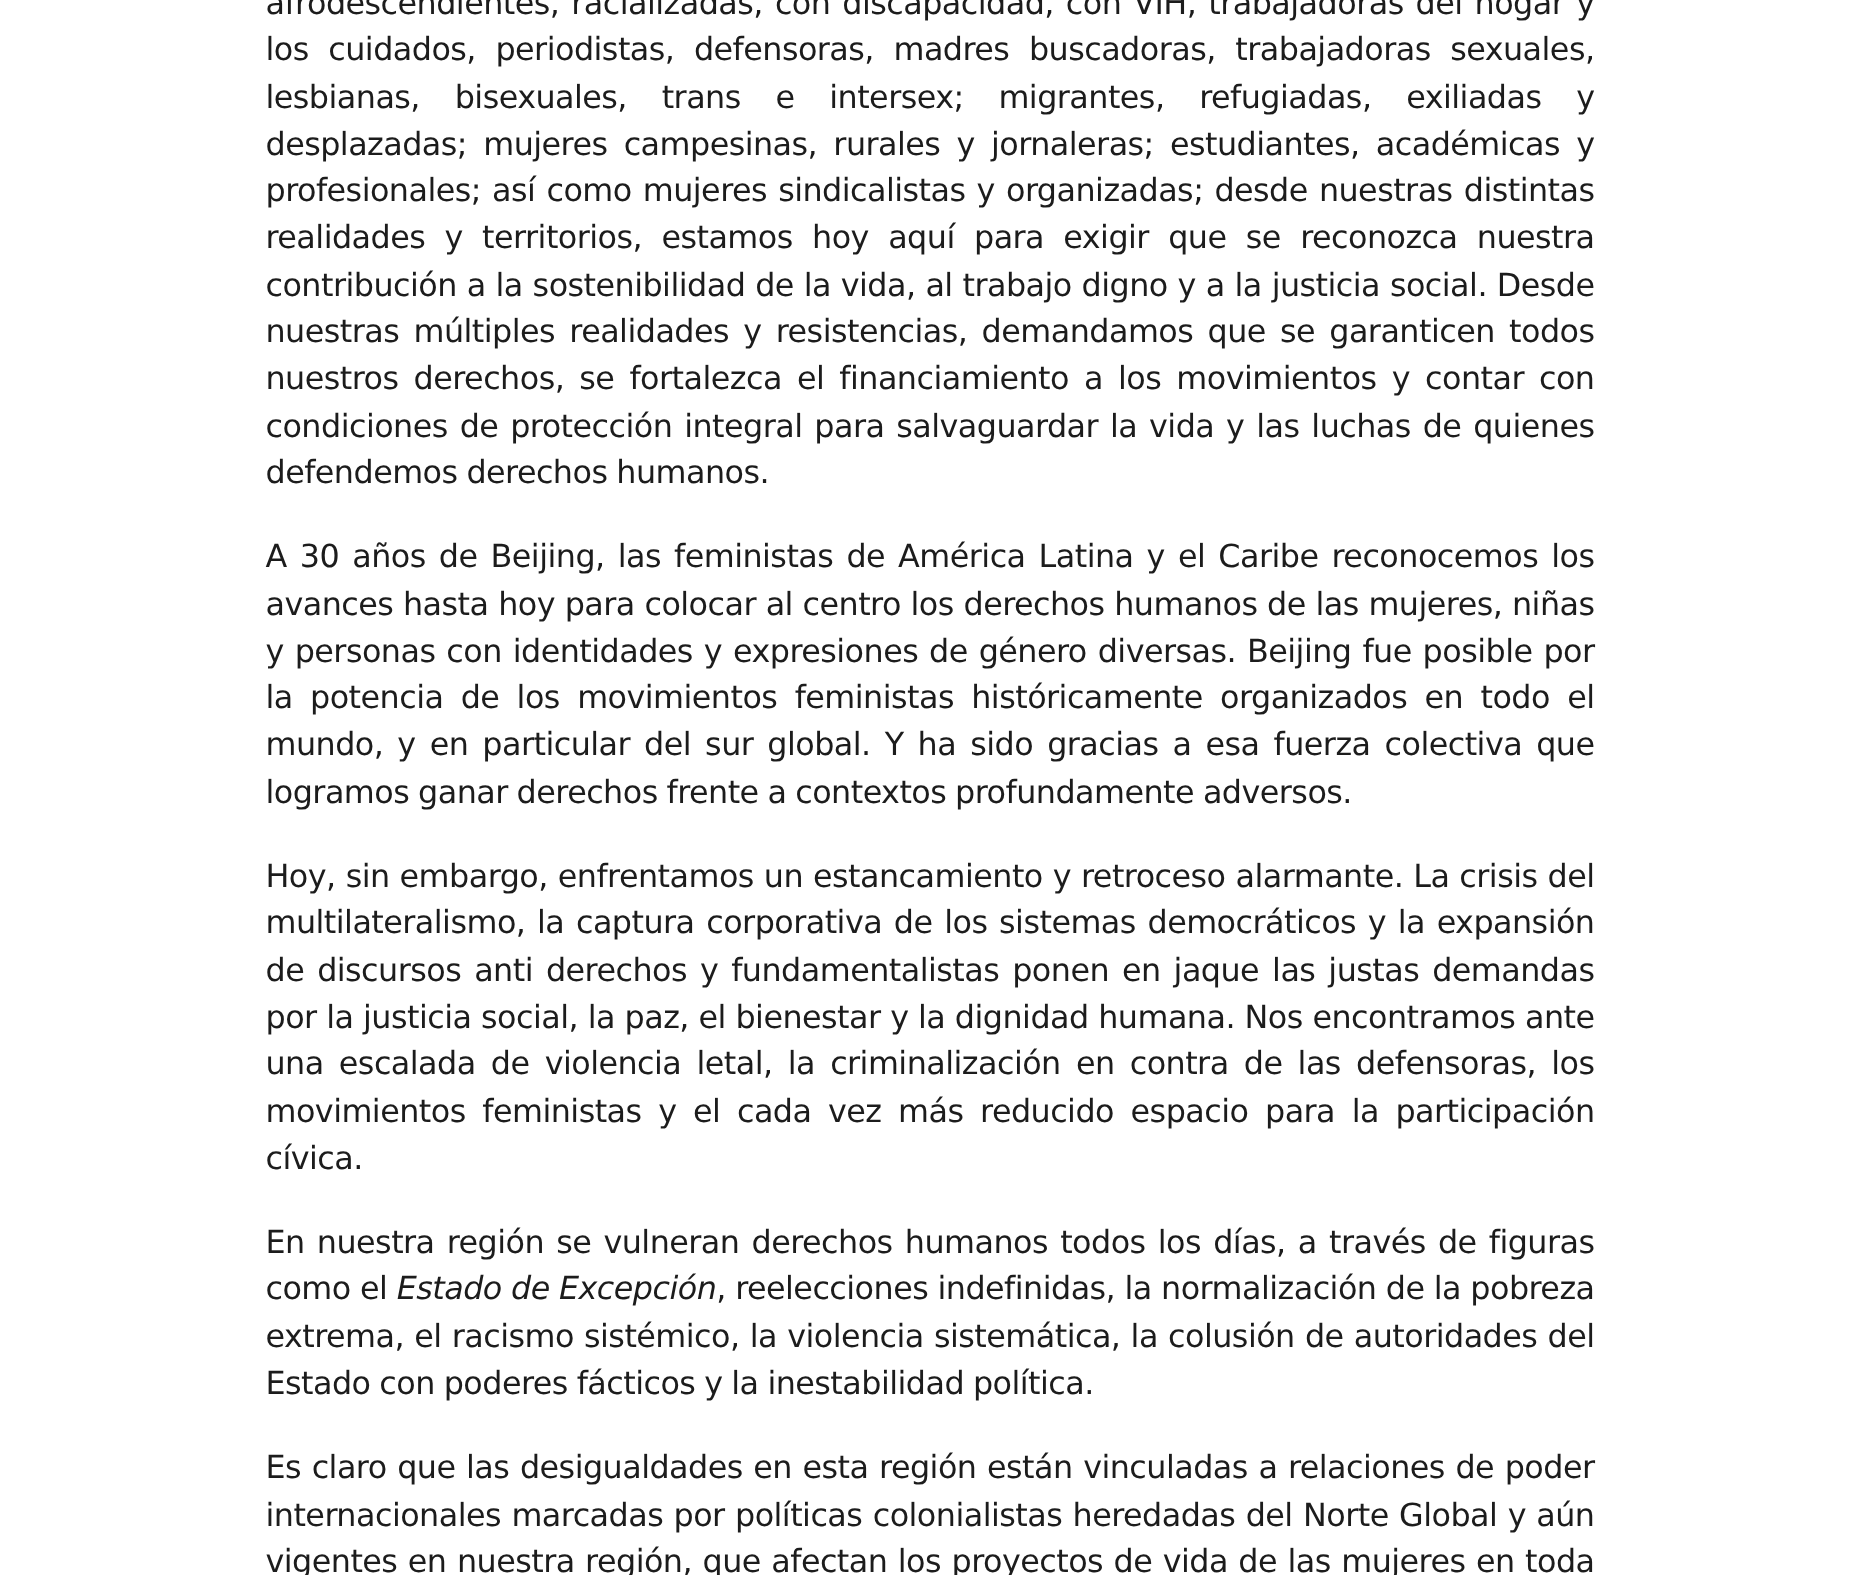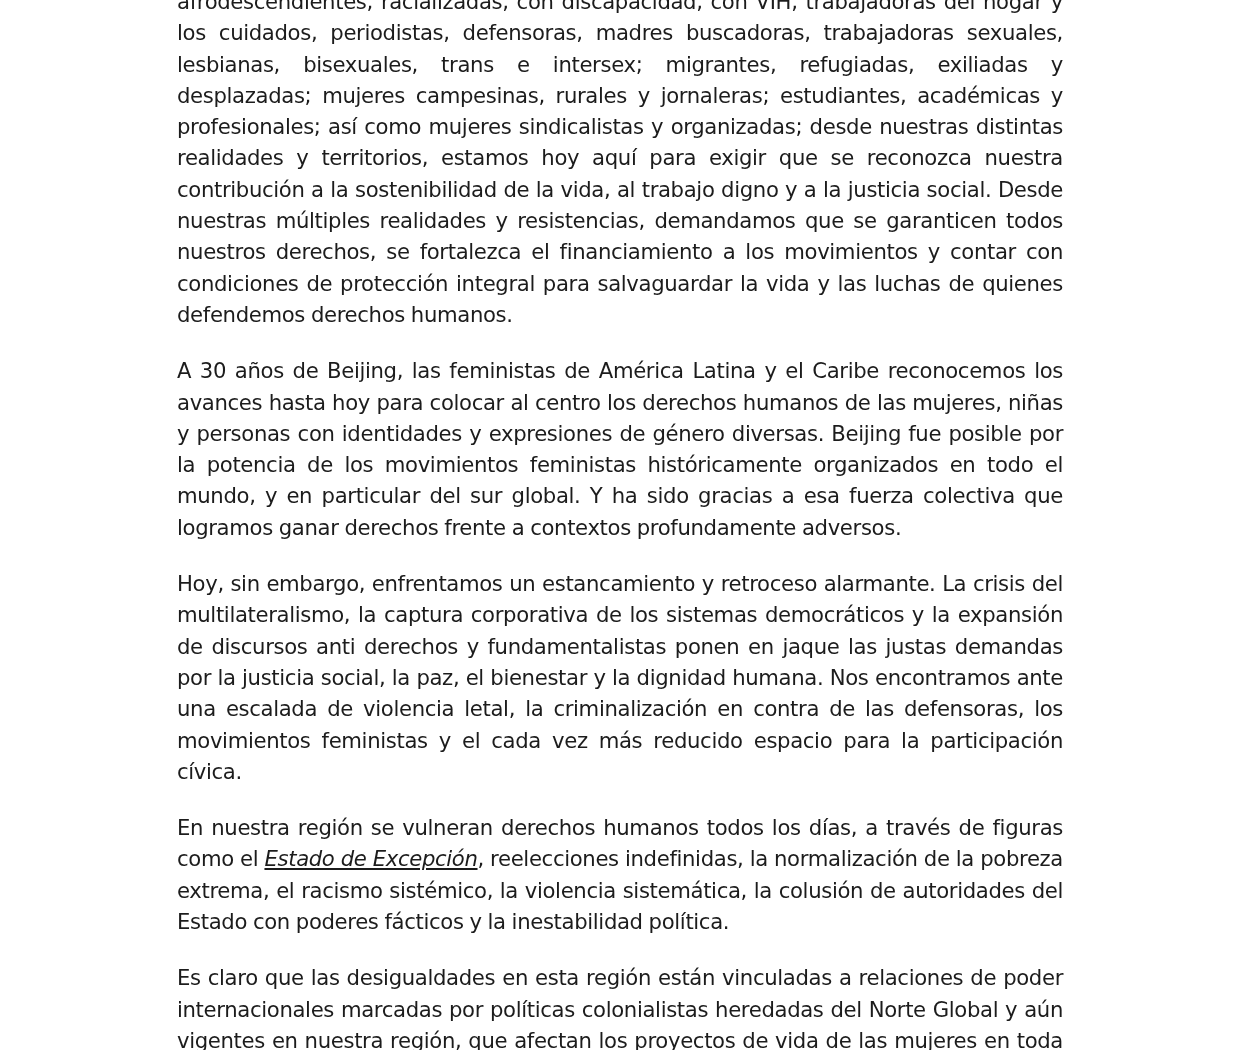--- a/index.html
+++ b/index.html
@@ -26,21 +26,20 @@
       word-spacing: -0.5px;
     }
     .para {
       margin: 0 0 25px 0;
       text-align: justify;
       text-align-last: left;
       hyphens: none;
     }
     .para em {
       font-style: italic;
-      text-decoration: underline;
     }
   </style>
 </head>
 <body>
 
 <div class="page">
   <p class="para">afrodescendientes, racializadas, con discapacidad, con VIH, trabajadoras del hogar y los cuidados, periodistas, defensoras, madres buscadoras, trabajadoras sexuales, lesbianas, bisexuales, trans e intersex; migrantes, refugiadas, exiliadas y desplazadas; mujeres campesinas, rurales y jornaleras; estudiantes, académicas y profesionales; así como mujeres sindicalistas y organizadas; desde nuestras distintas realidades y territorios, estamos hoy aquí para exigir que se reconozca nuestra contribución a la sostenibilidad de la vida, al trabajo digno y a la justicia social. Desde nuestras múltiples realidades y resistencias, demandamos que se garanticen todos nuestros derechos, se fortalezca el financiamiento a los movimientos y contar con condiciones de protección integral para salvaguardar la vida y las luchas de quienes defendemos derechos humanos.</p>
   <p class="para">A 30 años de Beijing, las feministas de América Latina y el Caribe reconocemos los avances hasta hoy para colocar al centro los derechos humanos de las mujeres, niñas y personas con identidades y expresiones de género diversas. Beijing fue posible por la potencia de los movimientos feministas históricamente organizados en todo el mundo, y en particular del sur global. Y ha sido gracias a esa fuerza colectiva que logramos ganar derechos frente a contextos profundamente adversos.</p>
   <p class="para">Hoy, sin embargo, enfrentamos un estancamiento y retroceso alarmante. La crisis del multilateralismo, la captura corporativa de los sistemas democráticos y la expansión de discursos anti derechos y fundamentalistas ponen en jaque las justas demandas por la justicia social, la paz, el bienestar y la dignidad humana. Nos encontramos ante una escalada de violencia letal, la criminalización en contra de las defensoras, los movimientos feministas y el cada vez más reducido espacio para la participación cívica.</p>
   <p class="para"><span>En nuestra región se vulneran derechos humanos todos los días, a través de figuras como el </span><em>Estado de Excepción</em><span>, reelecciones indefinidas, la normalización de la pobreza extrema, el racismo sistémico, la violencia sistemática, la colusión de autoridades del Estado con poderes fácticos y la inestabilidad política.</span></p>

